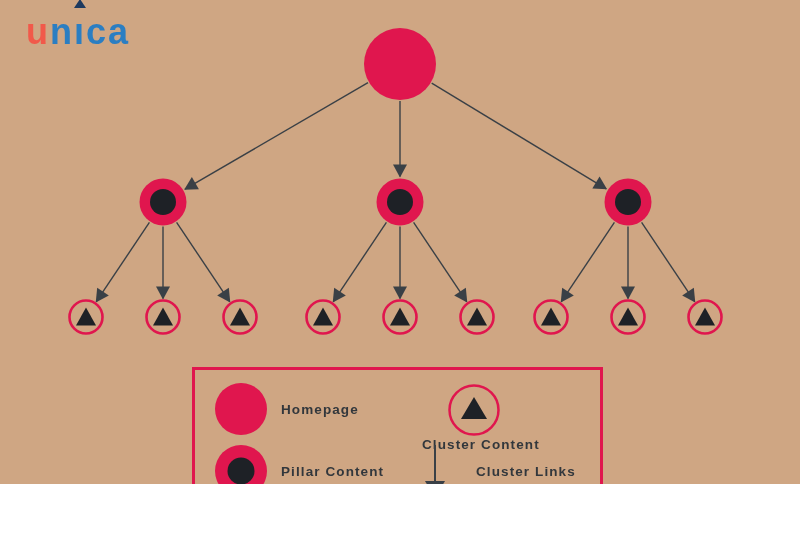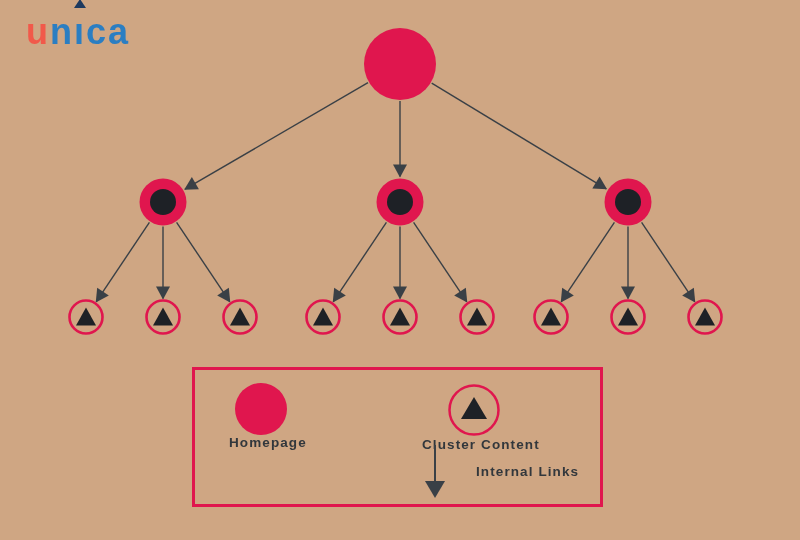--- a/index.html
+++ b/index.html
@@ -9,21 +9,21 @@
     --line-dark:#3A4046;
     --text:#32373C;
     --logo-red:#F1594A;
     --logo-blue:#2B7EC2;
     --logo-arrow:#1E3A5F;
   }
   *{margin:0;padding:0;box-sizing:border-box;}
   html,body{width:800px;height:540px;}
   body{font-family:"Liberation Sans", sans-serif;}
   .stage{
-    position:relative;width:800px;height:540px;
+    position:relative;width:800px;height:484px;
     background:var(--bg);overflow:hidden;
   }
   
   .logo{
     position:absolute;left:26px;top:10px;
     font-size:36px;font-weight:bold;letter-spacing:2px;
     line-height:44px;white-space:nowrap;
   }
   .logo-u{color:var(--logo-red);}
   .logo-rest{color:var(--logo-blue);}
@@ -46,21 +46,21 @@
     border:3px solid var(--crimson);
   }
   .legend-item{
     position:absolute;display:flex;align-items:center;
   }
   .legend-item .legend-label{
     margin-left:14px;
     font-size:13.5px;font-weight:bold;letter-spacing:1.1px;
     color:var(--text);white-space:nowrap;
   }
-  .li-homepage{left:20px;top:13px;flex-direction:column;}
+  .li-homepage{left:20px;top:13px;}
   .li-cluster{left:213px;top:13px;flex-direction:column;}
   .li-pillar{left:20px;top:75px;}
   .li-links{left:213px;top:72px;}
 </style>
 </head>
 <body>
 
 <div class="stage">
 
   <div class="logo"><span class="logo-u">u</span><span class="logo-rest">n</span><span class="logo-i"><span>ı</span><span class="i-dot"></span></span><span class="logo-rest">c</span><span class="logo-rest">a</span></div>
@@ -150,23 +150,30 @@
     </div>
 
     <div class="legend-item li-cluster">
       <svg width="54" height="54">
         <circle cx="27" cy="27" r="24.5" style="fill:none;stroke:var(--crimson);stroke-width:2.5"></circle>
         <polygon points="27,14 40,36 14,36" style="fill:var(--node-dark)"></polygon>
       </svg>
       <span class="legend-label">Cluster Content</span>
     </div>
 
+    <div class="legend-item li-pillar">
+      <svg width="52" height="52">
+        <circle cx="26" cy="26" r="26" style="fill:var(--crimson)"></circle>
+        <circle cx="26" cy="26" r="13.5" style="fill:var(--node-dark)"></circle>
+      </svg>
+      <span class="legend-label">Pillar Content</span>
+    </div>
 
     <div class="legend-item li-links">
       <svg width="54" height="58">
         <line x1="27" y1="3" x2="27" y2="40" style="stroke:var(--line-dark);stroke-width:2"></line>
         <polygon points="17,39 37,39 27,56" style="fill:var(--line-dark)"></polygon>
       </svg>
-      <span class="legend-label">Internal Links</span>
+      <span class="legend-label">Cluster Links</span>
     </div>
 
   </div>
 </div>
 
 </body></html>

